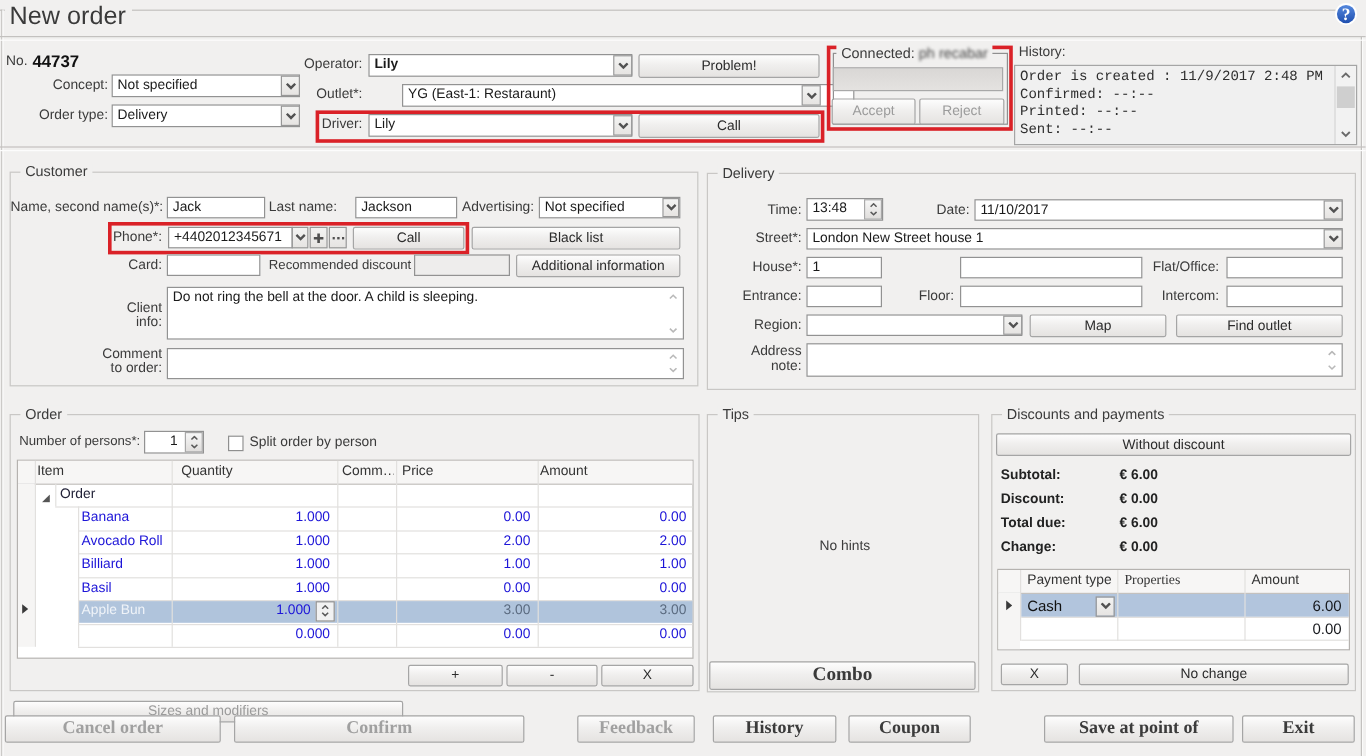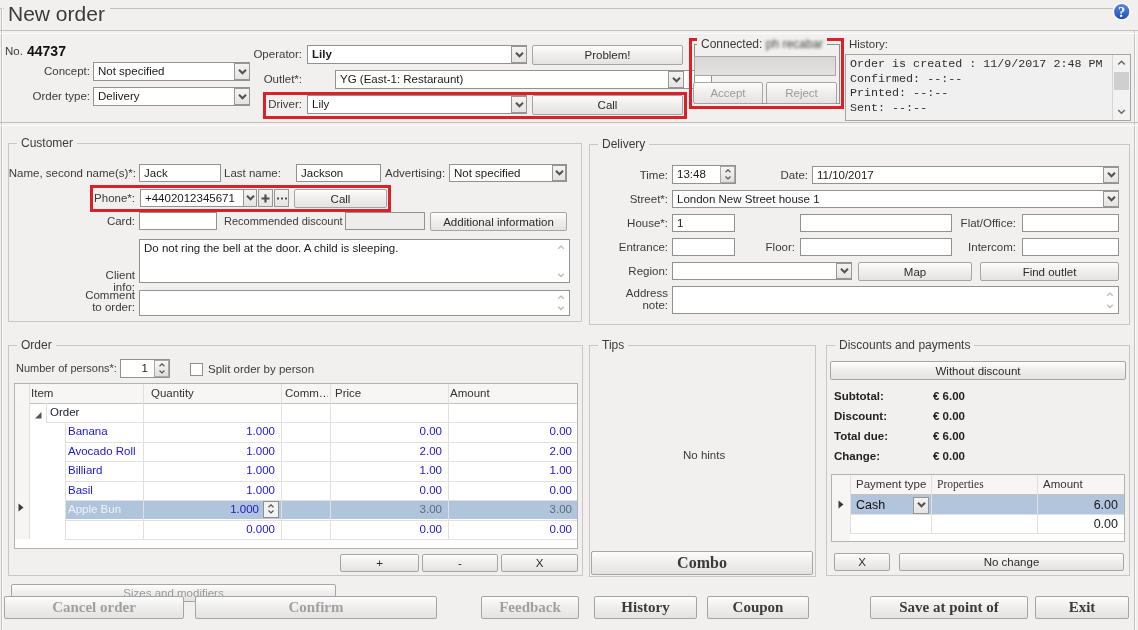--- a/index.html
+++ b/index.html
@@ -166,28 +166,29 @@
       </svg>
     </div>
 <div class="cbtn" style="left:274px;top:189px;width:15px;height:18px;">
       <svg width="10" height="3" viewBox="0 0 10 3">
         <rect x="0" y="0.5" width="2" height="2" fill="#4f4f4f"></rect>
         <rect x="4" y="0.5" width="2" height="2" fill="#4f4f4f"></rect>
         <rect x="8" y="0.5" width="2" height="2" fill="#4f4f4f"></rect>
       </svg>
     </div>
 <div class="btn" style="left:294px;top:189px;width:93px;height:19px;">Call</div>
+<div class="btn" style="left:393px;top:189px;width:174px;height:19px;">Black list</div>
 
 <div class="lblr" style="left:50px;top:215px;width:85px;">Card:</div>
 <div class="inp" style="left:139px;top:212px;width:78px;height:18px;"></div>
 <div class="lbl" style="left:224px;top:215px;font-size:11px;">Recommended discount</div>
 <div class="inp dis" style="left:345px;top:212px;width:80px;height:18px;"></div>
 <div class="btn" style="left:430px;top:212px;width:137px;height:19px;">Additional information</div>
 
-<div class="lblr" style="left:50px;top:269px;width:85px;">Client<br>info:</div>
+<div class="lblr" style="left:50px;top:251px;width:85px;">Client<br>info:</div>
 <div class="inp" style="left:139px;top:239px;width:431px;height:44px;">Do not ring the bell at the door. A child is sleeping.
   <div class="abs" style="right:1px;top:1px;width:15px;height:12px;display:flex;align-items:center;justify-content:center;">
         <svg width="8" height="5" viewBox="0 0 9 6">
           <path d="M1.2 4.5 L4.5 1.3 L7.8 4.5" stroke="#b9b9b9" stroke-width="1.6" fill="none"></path>
         </svg>
       </div>
   <div class="abs" style="right:1px;bottom:1px;width:15px;height:12px;display:flex;align-items:center;justify-content:center;">
         <svg width="8" height="5" viewBox="0 0 9 6">
           <path d="M1.2 1 L4.5 4.2 L7.8 1" stroke="#b9b9b9" stroke-width="1.6" fill="none"></path>
         </svg>

